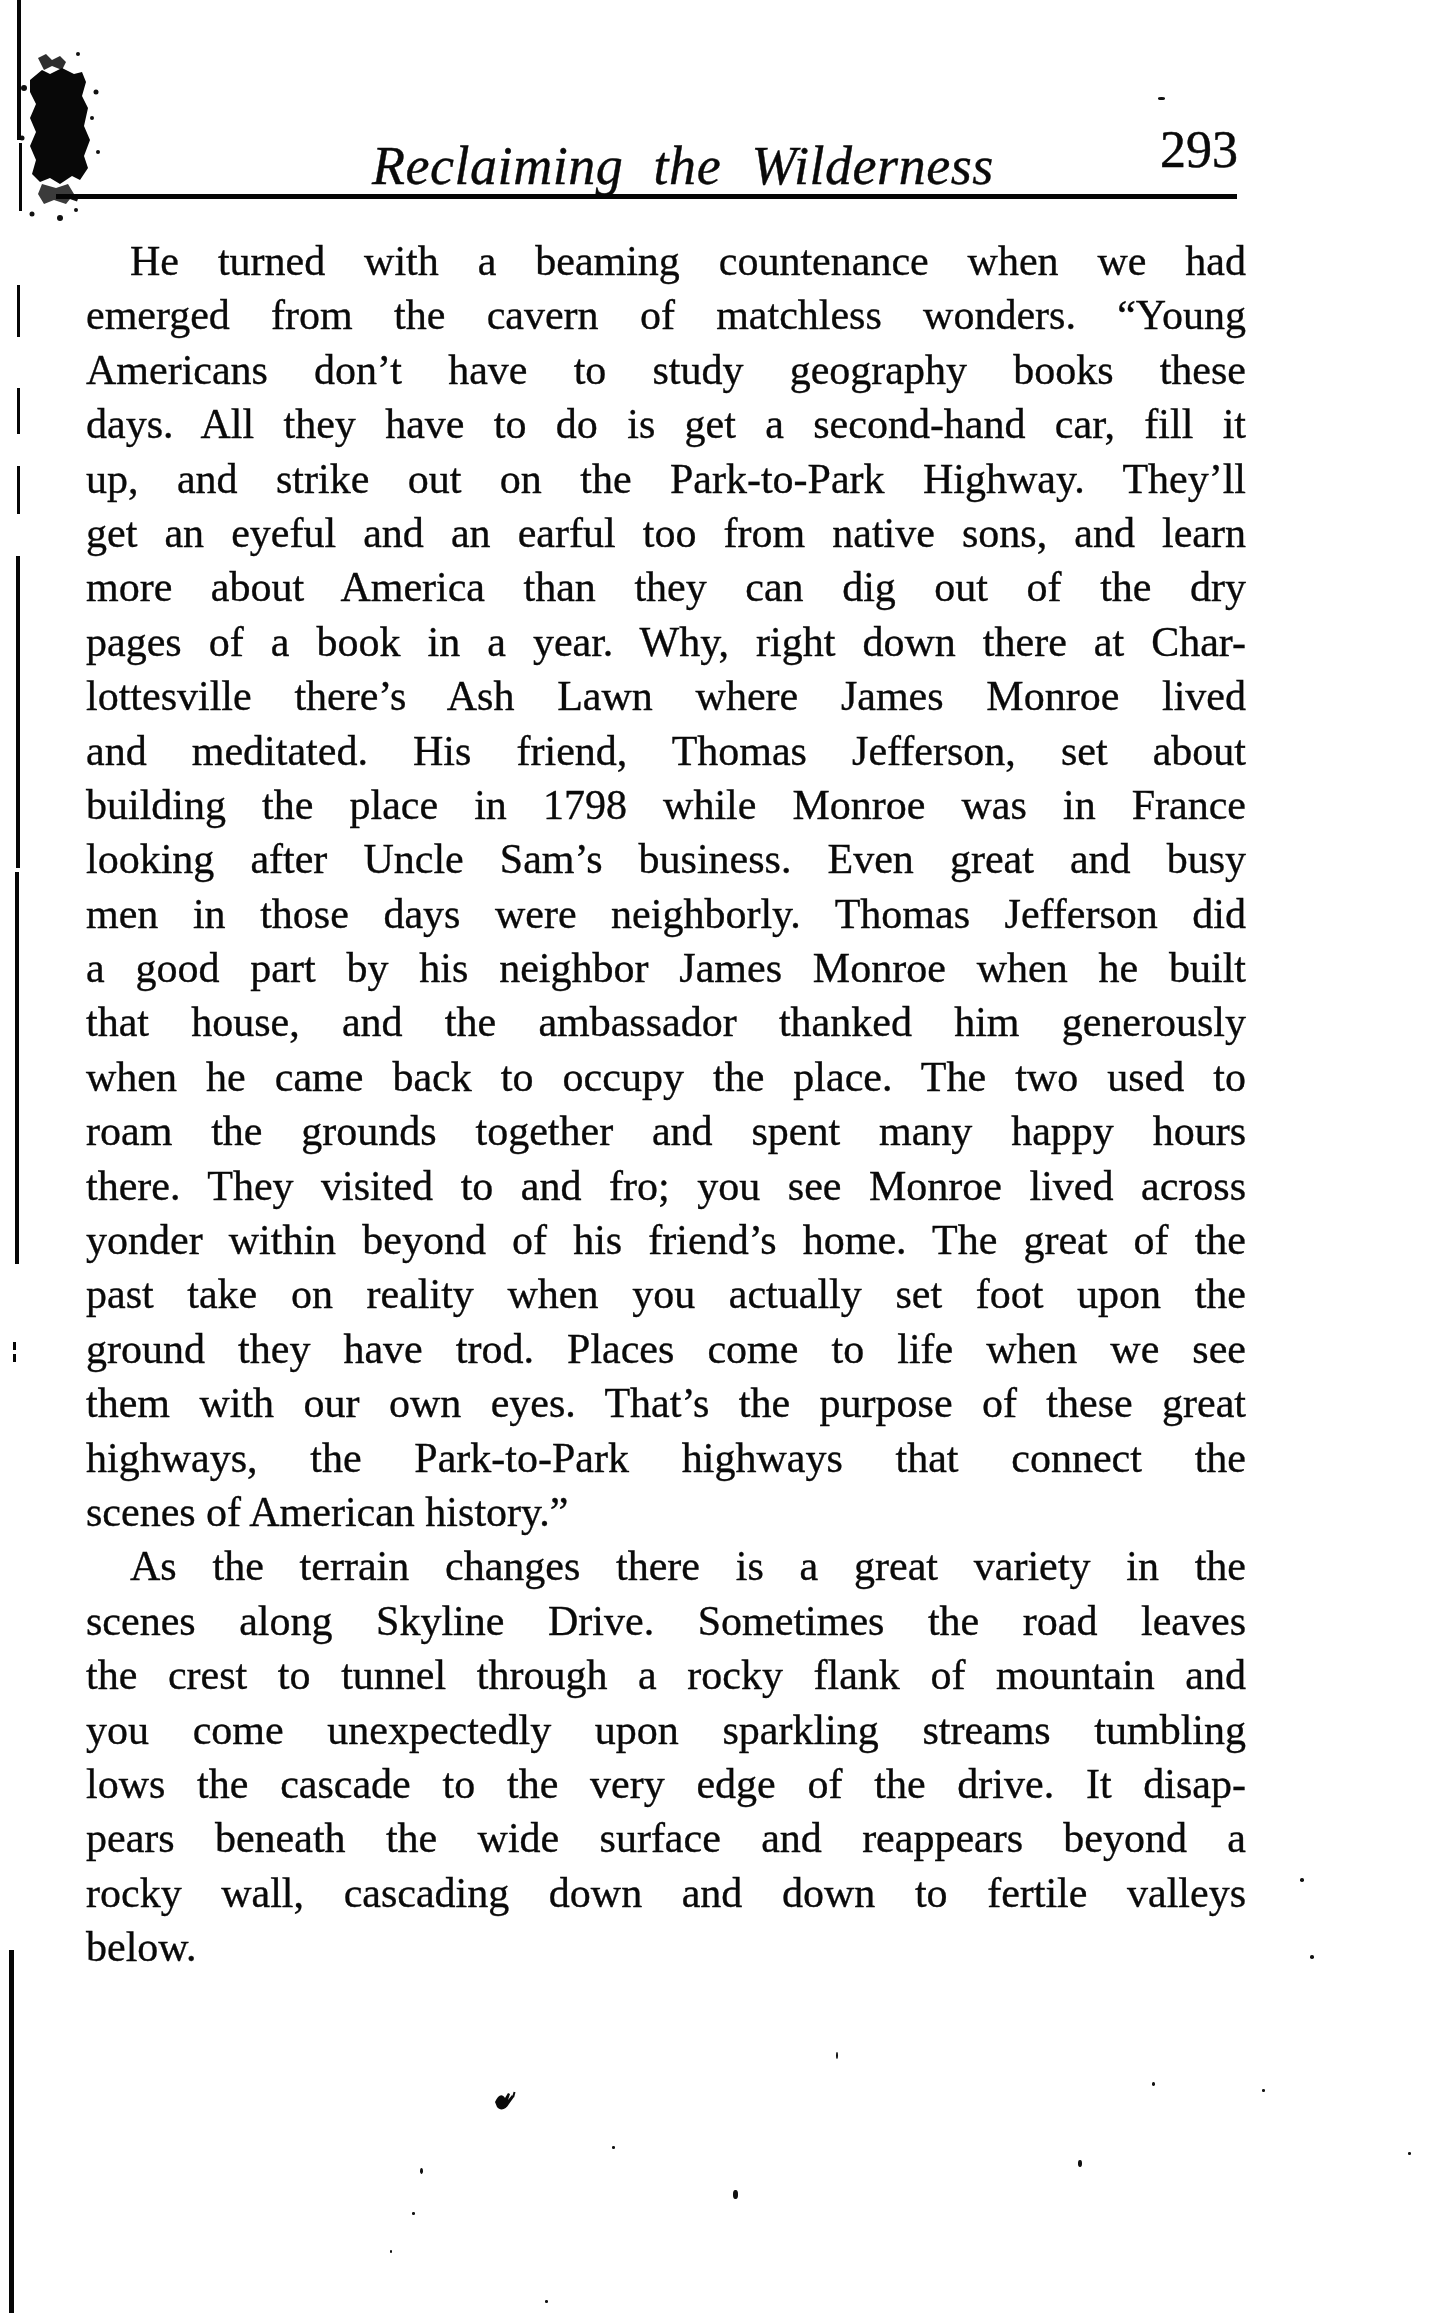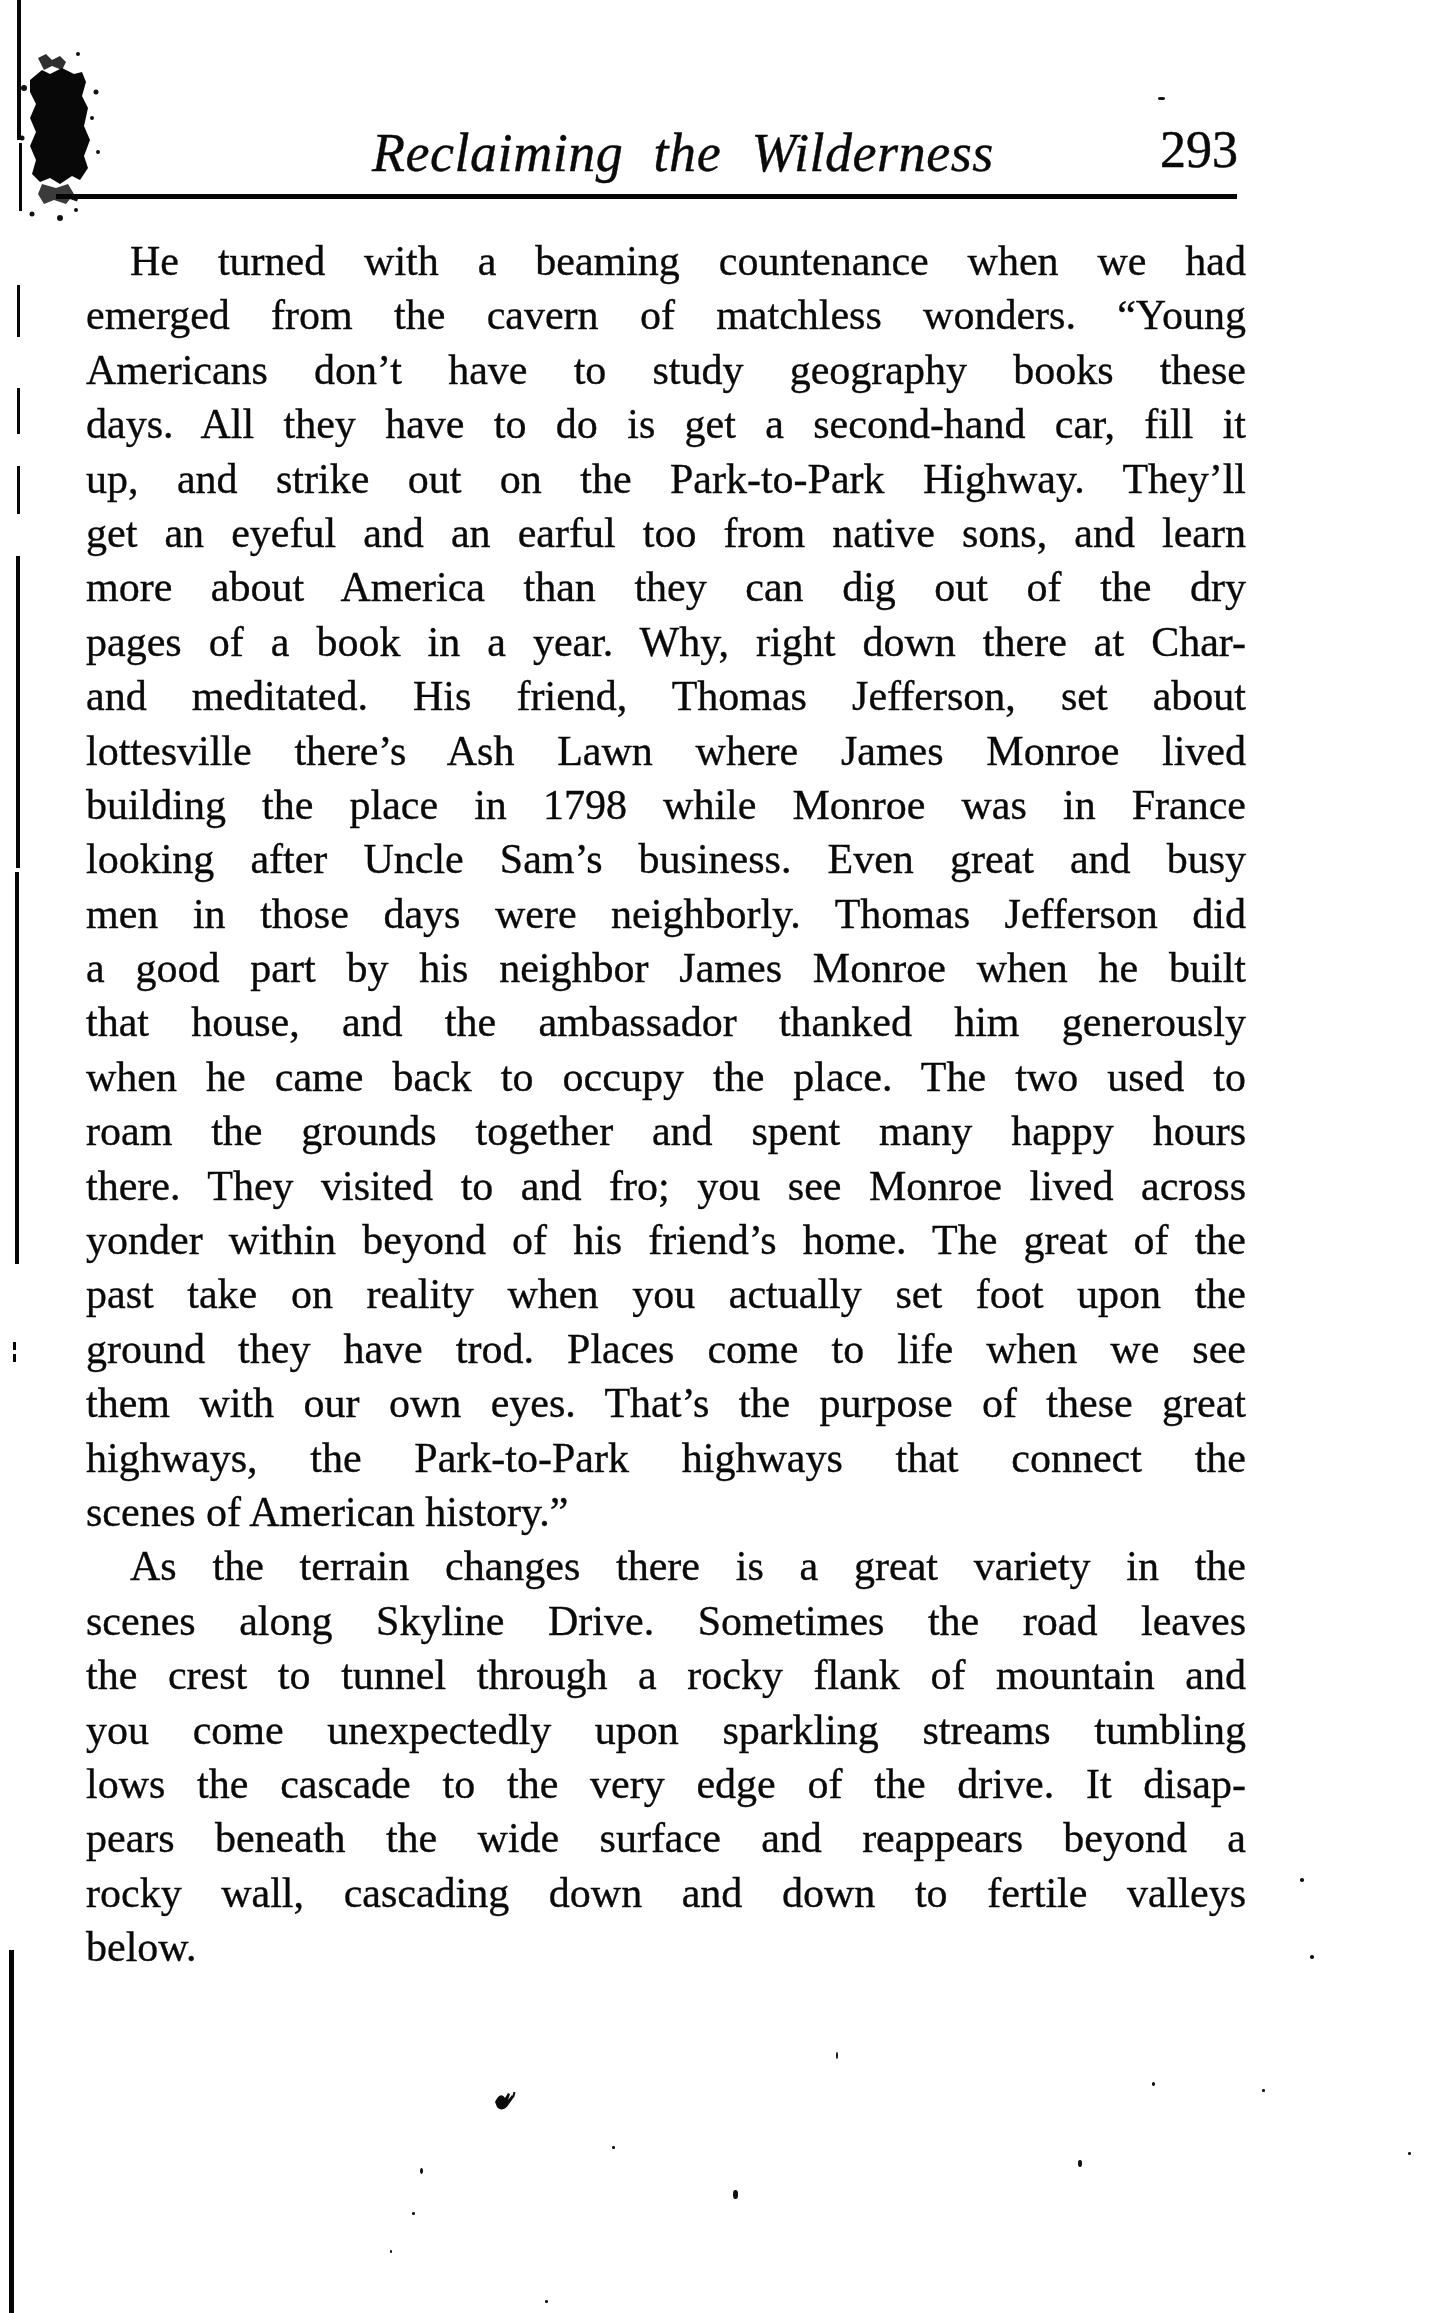--- a/index.html
+++ b/index.html
@@ -6,21 +6,21 @@
   .page{
     position:relative;
     width:1440px;height:2313px;
     background:#ffffff;
     overflow:hidden;
     font-family:"Liberation Serif","DejaVu Serif",serif;
     color:#0a0a0a;
   }
   
   .running-head{
-    position:absolute;left:372px;top:122px;
+    position:absolute;left:372px;top:135px;
     font-size:54px;font-style:italic;
     letter-spacing:0.01em;word-spacing:0.30em;
     -webkit-text-stroke:0.4px #0a0a0a;
     white-space:nowrap;
   }
   .page-number{
     position:absolute;right:202px;top:120px;
     font-size:52px;
     -webkit-text-stroke:0.5px #0a0a0a;
   }
@@ -87,22 +87,22 @@
 
   <div class="body-text">
     <div class="line indent">He turned with a beaming countenance when we had</div>
     <div class="line">emerged from the cavern of matchless wonders. “Young</div>
     <div class="line">Americans don’t have to study geography books these</div>
     <div class="line">days. All they have to do is get a second-hand car, fill it</div>
     <div class="line">up, and strike out on the Park-to-Park Highway. They’ll</div>
     <div class="line">get an eyeful and an earful too from native sons, and learn</div>
     <div class="line">more about America than they can dig out of the dry</div>
     <div class="line">pages of a book in a year. Why, right down there at Char-</div>
+    <div class="line">lottesville there’s Ash Lawn where James Monroe lived</div>
     <div class="line">and meditated. His friend, Thomas Jefferson, set about</div>
-    <div class="line">lottesville there’s Ash Lawn where James Monroe lived</div>
     <div class="line">building the place in 1798 while Monroe was in France</div>
     <div class="line">looking after Uncle Sam’s business. Even great and busy</div>
     <div class="line">men in those days were neighborly. Thomas Jefferson did</div>
     <div class="line">a good part by his neighbor James Monroe when he built</div>
     <div class="line">that house, and the ambassador thanked him generously</div>
     <div class="line">when he came back to occupy the place. The two used to</div>
     <div class="line">roam the grounds together and spent many happy hours</div>
     <div class="line">there. They visited to and fro; you see Monroe lived across</div>
     <div class="line">yonder within beyond of his friend’s home. The great of the</div>
     <div class="line">past take on reality when you actually set foot upon the</div>

